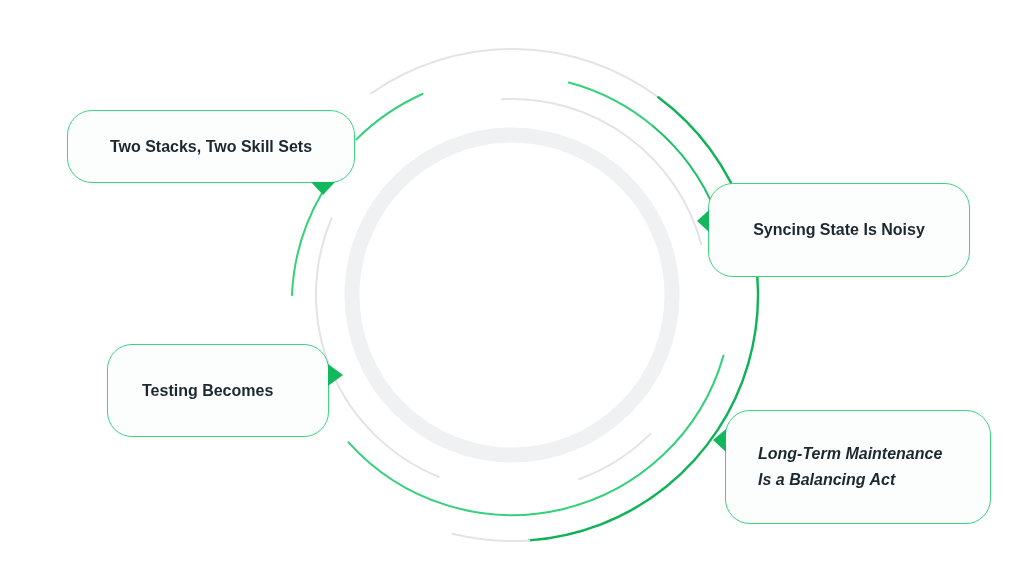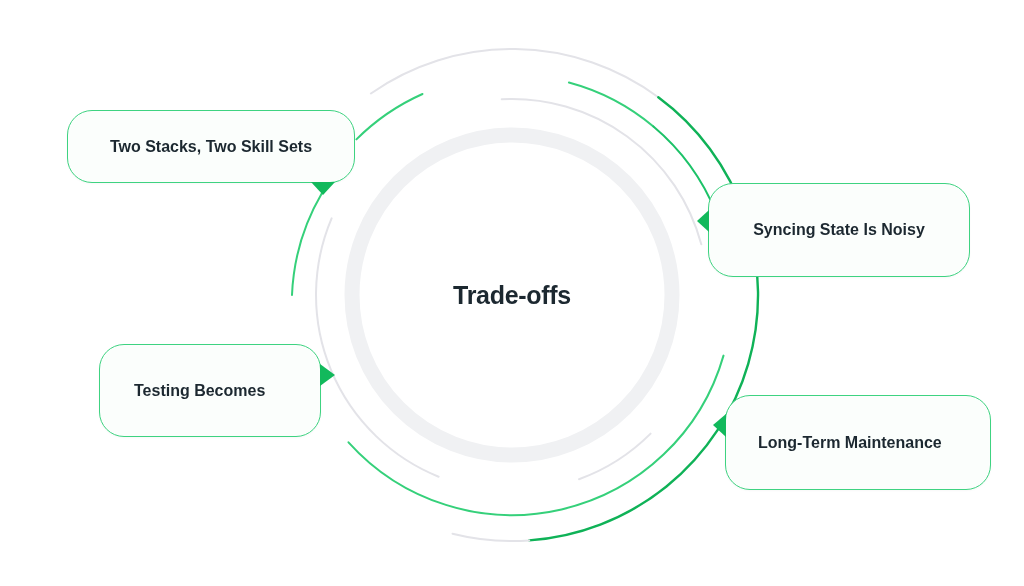--- a/index.html
+++ b/index.html
@@ -30,22 +30,22 @@
     font-weight:700;font-size:16px;line-height:26px;
     display:flex;flex-direction:column;justify-content:center;
     box-shadow:0 1px 2px rgba(0,0,0,0.03);
   }
   .node.center-text{align-items:center;text-align:right;}
   .node.left-text{align-items:flex-start;text-align:left;}
   .line:empty{display:none;}
 
   #node-two-stacks {left:67px; top:110px; width:288px; height:73px;}
   #node-syncing    {left:708px;top:183px; width:262px; height:94px;}
-  #node-testing    {left:99px; top:344px; width:222px; height:93px; padding-left:34px;}
-  #node-maintenance{left:725px;top:395px; width:266px; height:95px; padding-left:32px;}
+  #node-testing    {left:107px; top:344px; width:222px; height:93px; padding-left:34px;}
+  #node-maintenance{left:725px;top:410px; width:266px; height:114px; padding-left:32px;font-style:italic;}
 
   
   .arrow{position:absolute;width:0;height:0;}
   .arrow-down{
     left:243px;bottom:-13px;
     border-left:12px solid transparent;border-right:12px solid transparent;
     border-top:13px solid var(--c-arrow_green,#12b95c);
   }
   .arrow-left-syncing{
     left:-12px;top:26px;
@@ -80,35 +80,35 @@
     <path d="M 658.3 97.2 A 246 246 0 0 1 529.2 540.4" fill="none" stroke="var(--c-green_dark,#0fb257)" stroke-width="2.4" stroke-linecap="round"></path>
     <path d="M 529.2 540.4 A 246 246 0 0 1 452.5 533.7" fill="none" stroke="var(--c-ring_thin,#e3e3e8)" stroke-width="2" stroke-linecap="round"></path>
 
     <path d="M 356.4 139.4 A 220 220 0 0 1 422.5 94" fill="none" stroke="var(--c-green_light,#35d07a)" stroke-width="2" stroke-linecap="round"></path>
     <path d="M 322 193 A 220 220 0 0 0 292 295" fill="none" stroke="var(--c-green_light,#35d07a)" stroke-width="2" stroke-linecap="round"></path>
     <path d="M 568.9 82.5 A 220 220 0 0 1 653.4 126.5" fill="none" stroke="var(--c-green_light,#35d07a)" stroke-width="2" stroke-linecap="round"></path>
     <path d="M 653.4 126.5 A 220 220 0 0 1 716 212.6" fill="none" stroke="var(--c-green_mid,#1cc268)" stroke-width="2" stroke-linecap="round"></path>
     <path d="M 348.5 442.3 A 220 220 0 0 0 723.5 355.6" fill="none" stroke="var(--c-green_light,#35d07a)" stroke-width="2" stroke-linecap="round"></path>
   </svg>
 
-  <div class="center-label">Trade-offs</div>
 
   <div class="node center-text" id="node-two-stacks">
     <span class="line">Two Stacks, Two Skill Sets</span>
     <span class="arrow arrow-down"></span>
   </div>
 
   <div class="node center-text" id="node-syncing">
     <span class="line">Syncing State Is Noisy</span>
     <span class="arrow arrow-left-syncing"></span>
   </div>
 
   <div class="node left-text" id="node-testing">
     <span class="line">Testing Becomes</span>
     <span class="arrow arrow-right-testing"></span>
   </div>
 
   <div class="node left-text" id="node-maintenance">
     <span class="line">Long-Term Maintenance</span>
+    <span class="line">Is a Balancing Act</span>
     <span class="arrow arrow-left-maintenance"></span>
   </div>
 
 </div>
 
 </body></html>

